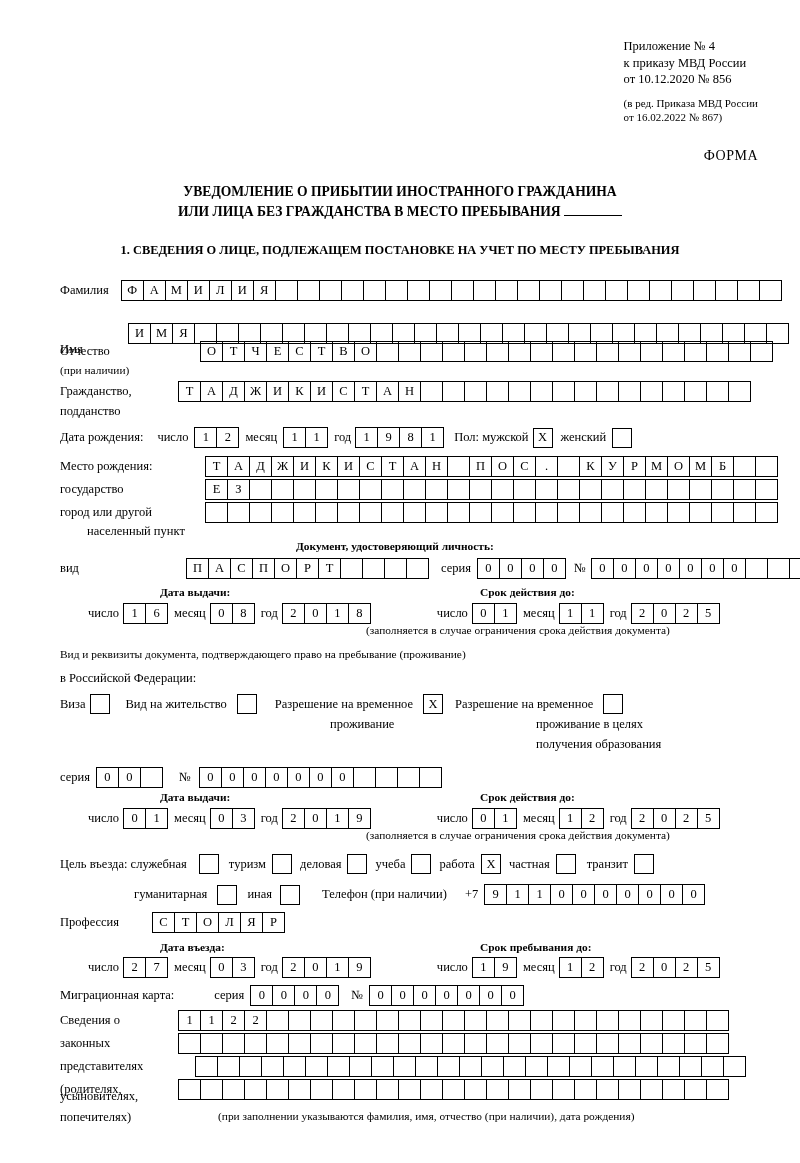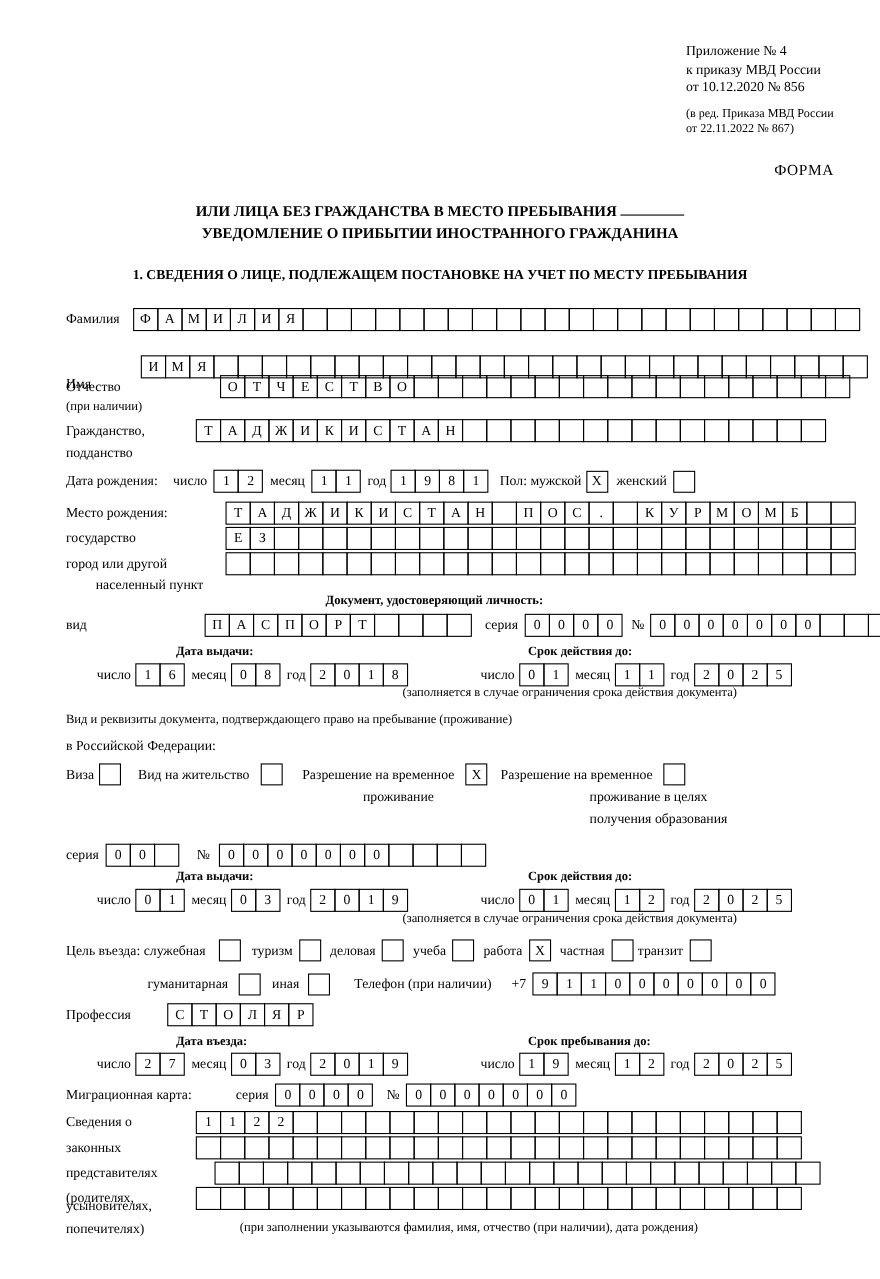--- a/index.html
+++ b/index.html
@@ -60,30 +60,30 @@
 </head>
 <body>
 
 <div class="page">
 
   <div class="hdr">
     <div>Приложение № 4</div>
     <div>к приказу МВД России</div>
     <div>от 10.12.2020 № 856</div>
     <div class="small">(в ред. Приказа МВД России</div>
-    <div class="small" style="margin-top:0">от 22.11.2022 № 867)</div>
+    <div class="small" style="margin-top:0">от 16.02.2022 № 867)</div>
   </div>
   <div class="forma">ФОРМА</div>
 
   <div class="title">
+    <div>УВЕДОМЛЕНИЕ О ПРИБЫТИИ ИНОСТРАННОГО ГРАЖДАНИНА</div>
     <div>
       <span>ИЛИ ЛИЦА БЕЗ ГРАЖДАНСТВА В МЕСТО ПРЕБЫВАНИЯ</span>
       <span class="underline"></span>
     </div>
-    <div>УВЕДОМЛЕНИЕ О ПРИБЫТИИ ИНОСТРАННОГО ГРАЖДАНИНА</div>
   </div>
 
   <div class="section-title">1. СВЕДЕНИЯ О ЛИЦЕ, ПОДЛЕЖАЩЕМ ПОСТАНОВКЕ НА УЧЕТ ПО МЕСТУ ПРЕБЫВАНИЯ</div>
 
   <div id="form-body">
       <div class="row" style="left: 60px; top: 280px;">
         <span class="lbl">Фамилия</span>
         <div class="cells" style="margin-left: 12px;">
           <div class="cell">Ф</div>
           <div class="cell">А</div>
@@ -522,21 +522,21 @@
         <span class="lbl" style="margin-left: 10px;">туризм</span>
         <span class="box" style="margin-left: 6px;"></span>
         <span class="lbl" style="margin-left: 8px;">деловая</span>
         <span class="box" style="margin-left: 6px;"></span>
         <span class="lbl" style="margin-left: 8px;">учеба</span>
         <span class="box" style="margin-left: 6px;"></span>
         <span class="lbl" style="margin-left: 8px;">работа</span>
         <span class="box" style="margin-left: 6px;">Х</span>
         <span class="lbl" style="margin-left: 8px;">частная</span>
         <span class="box" style="margin-left: 6px;"></span>
-        <span class="lbl" style="margin-left: 4px;">транзит</span>
+        <span class="lbl" style="margin-left: 11px;">транзит</span>
         <span class="box" style="margin-left: 6px;"></span>
       </div>
       <div class="row" style="left: 134px; top: 884px;">
         <span class="lbl">гуманитарная</span>
         <span class="box" style="margin-left: 10px;"></span>
         <span class="lbl" style="margin-left: 10px;">иная</span>
         <span class="box" style="margin-left: 8px;"></span>
         <span class="lbl" style="margin-left: 22px;">Телефон (при наличии)</span>
         <span class="lbl" style="margin-left: 18px;">+7</span>
         <div class="cells" style="margin-left: 6px;">

